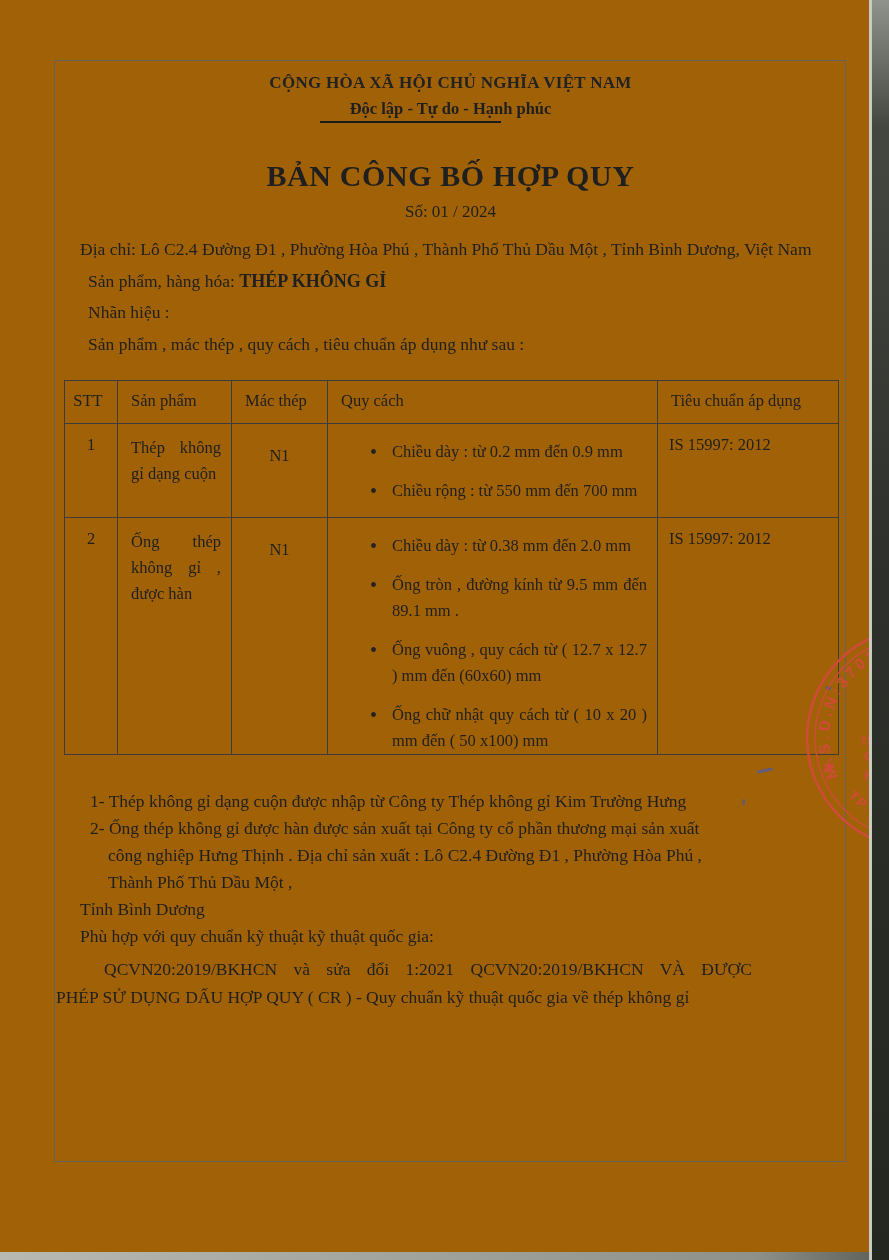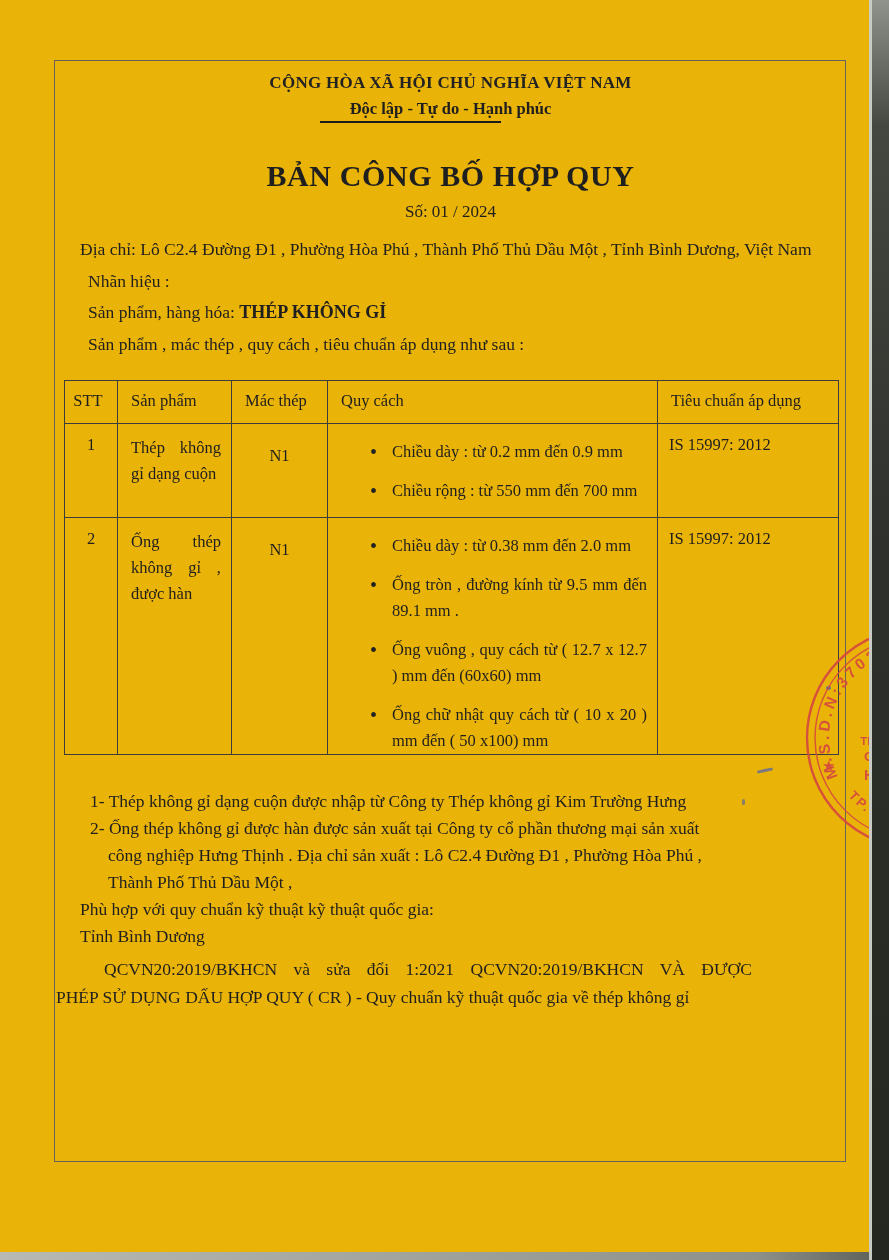--- a/index.html
+++ b/index.html
@@ -1,18 +1,18 @@
 <!DOCTYPE html>
 <html><head>
 <meta charset="utf-8">
 <style>
   html,body { margin:0; padding:0; background:#ffffff; }
   .page {
     position:relative; width:889px; height:1260px;
-    background:#eab308; overflow:hidden;
+    background:#a16207; overflow:hidden;
     font-family:"Liberation Serif","DejaVu Serif",serif;
     color:#1f1f1f;
   }
   
   .border-box {
     position:absolute; left:54px; top:60px; width:792px; height:1102px;
     box-sizing:border-box; border:1px solid #64645c;
     padding:10px 24px 0 25px;
   }
   
@@ -95,22 +95,22 @@
       <div class="nat-motto-wrap">
         <span class="nat-motto">Độc lập - Tự do - Hạnh phúc</span>
       </div>
     </div>
 
     <div class="doc-title">BẢN CÔNG BỐ HỢP QUY</div>
     <div class="doc-number">Số: 01 / 2024</div>
 
     <div class="paras">
       <div class="p-justify">Địa chỉ: Lô C2.4 Đường Đ1 , Phường Hòa Phú , Thành Phố Thủ Dầu Một , Tỉnh Bình Dương, Việt Nam</div>
+      <div class="indent8"><span>Sản phẩm, hàng hóa: </span><span class="product-value">THÉP KHÔNG GỈ</span></div>
       <div class="indent8">Nhãn hiệu :</div>
-      <div class="indent8"><span>Sản phẩm, hàng hóa: </span><span class="product-value">THÉP KHÔNG GỈ</span></div>
       <div class="indent8">Sản phẩm , mác thép , quy cách , tiêu chuẩn áp dụng như sau :</div>
     </div>
 
     <table class="spec-table">
       <colgroup>
         <col style="width:53px">
           <col style="width:114px">
           <col style="width:96px">
           <col style="width:330px">
           <col style="width:181px">
@@ -152,22 +152,22 @@
           <td class="c-tc">IS 15997: 2012</td>
         </tr>
       </tbody>
     </table>
 
     <div class="notes">
       <div class="n-ind">1-  Thép không gỉ dạng cuộn được nhập từ Công ty Thép không gỉ Kim Trường Hưng</div>
       <div class="n-ind">2-  Ống thép không gỉ được hàn được sản xuất tại Công ty cổ phần thương mại sản xuất</div>
       <div class="n-cont">công nghiệp Hưng Thịnh . Địa chỉ sản xuất : Lô C2.4 Đường Đ1 , Phường Hòa Phú ,</div>
       <div class="n-cont">Thành Phố Thủ Dầu Một ,</div>
+      <div>Tỉnh Bình Dương</div>
       <div>Phù hợp với quy chuẩn kỹ thuật kỹ thuật quốc gia:</div>
-      <div>Tỉnh Bình Dương</div>
       <div class="conf">
         <div class="conf-l1">QCVN20:2019/BKHCN và sửa đổi 1:2021 QCVN20:2019/BKHCN VÀ ĐƯỢC</div>
         <div class="conf-l2">PHÉP SỬ DỤNG DẤU HỢP QUY ( CR ) -  Quy chuẩn kỹ thuật quốc gia về thép không gỉ</div>
       </div>
     </div>
 
   </div>
 
   <svg class="seal" viewBox="0 0 250 250">
     <g fill="none" stroke="#d5493f">

